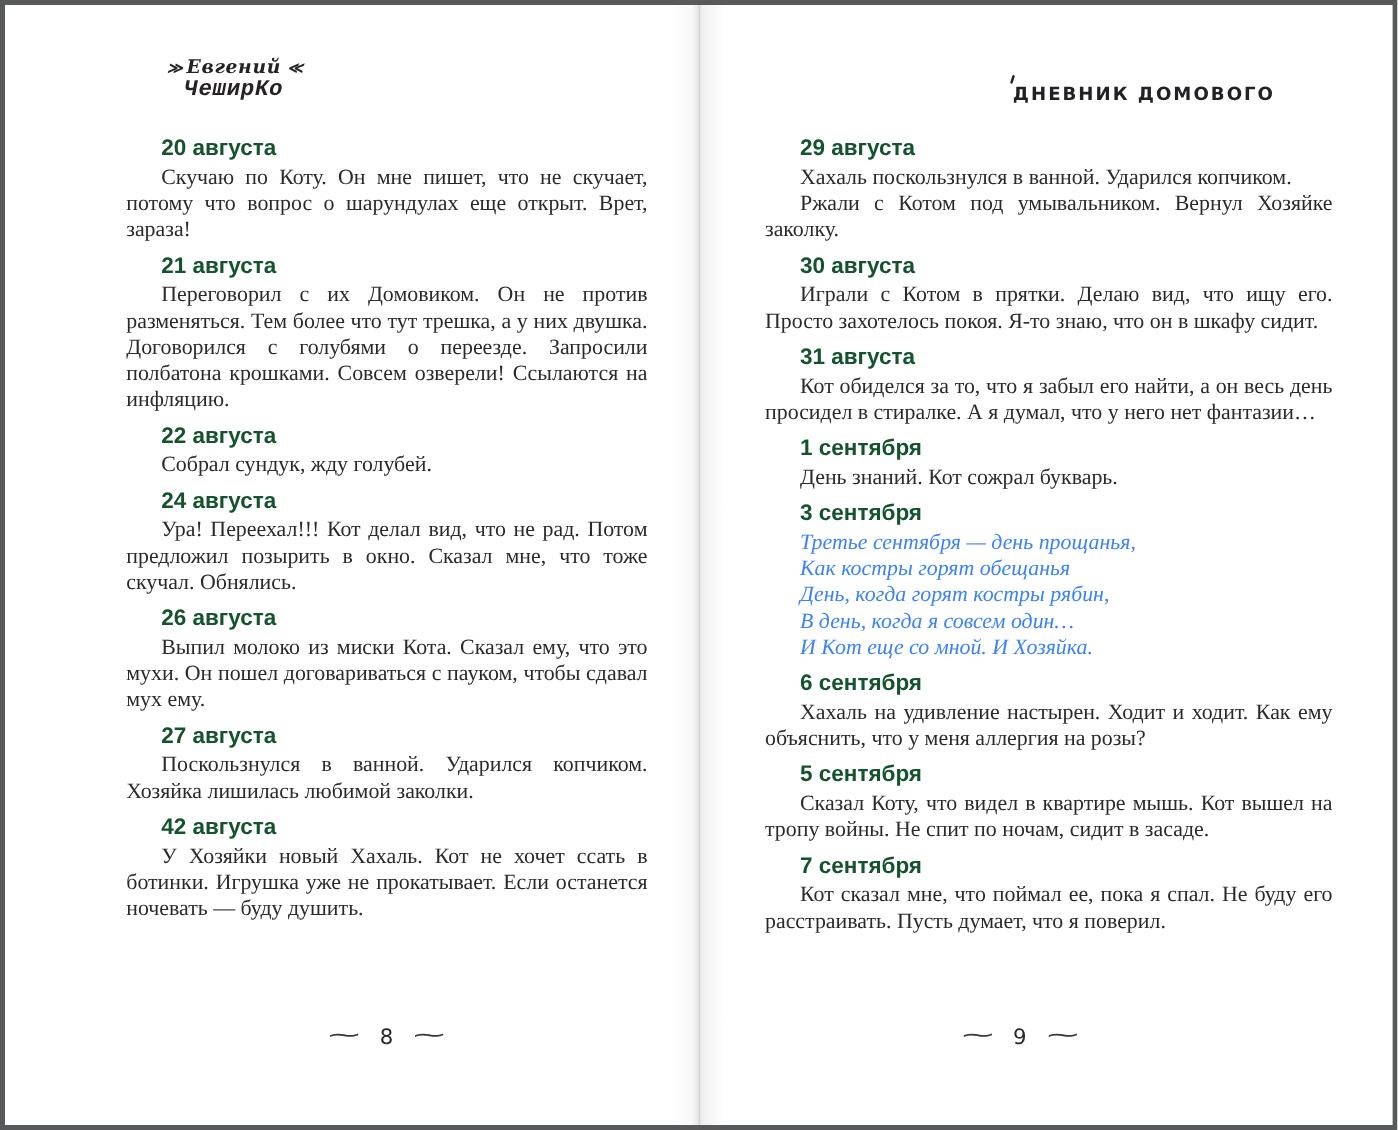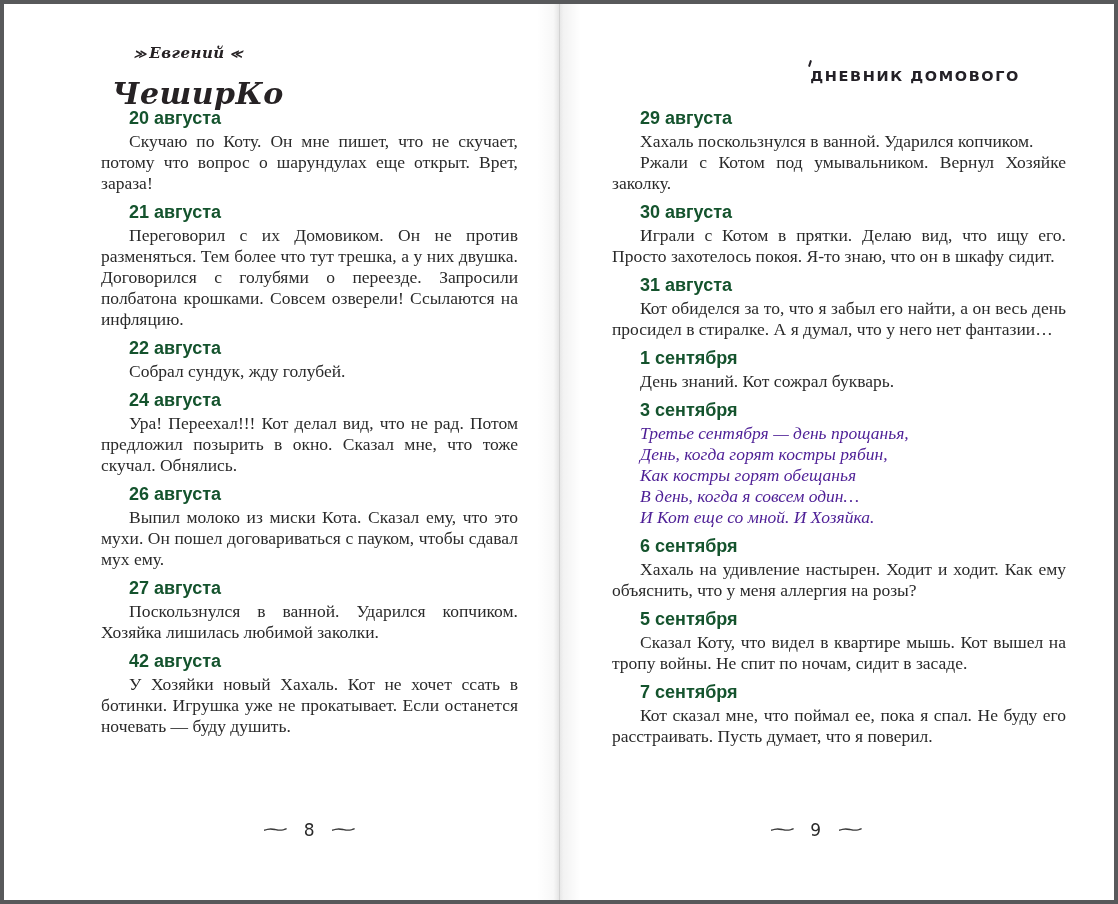--- a/index.html
+++ b/index.html
@@ -67,24 +67,25 @@
     font-size: 15px;
     font-weight: bold;
     letter-spacing: 0.5px;
     display: flex;
     align-items: center;
     justify-content: center;
     gap: 5px;
   }
   .logo-flourish { font-size: 12px; letter-spacing: -2px; }
   .logo-bottom {
-    margin-top: 18px;
-    font-size: 30px;
+    margin-top: 2px;
+    font-size: 18px;
     font-weight: bold;
     letter-spacing: 0.5px;
+    font-family: Liberation Mono, monospace;
   }
 
   
   .running-header {
     position: absolute;
     top: 64px; right: 94px;
     font-family: "DejaVu Sans", sans-serif;
     font-weight: bold;
     font-size: 14.5px;
     letter-spacing: 1.6px;
@@ -119,21 +120,21 @@
     line-height: 21px;
     color: #2a2a2a;
     text-align: justify;
     text-indent: 28px;
   }
   .poem-line {
     font-family: "Liberation Serif", serif;
     font-style: italic;
     font-size: 17.5px;
     line-height: 21px;
-    color: #4c1d95;
+    color: #3b82f6;
     margin-left: 28px;
   }
 
   
   .footer {
     position: absolute;
     bottom: 60px;
     text-align: center;
     font-family: "DejaVu Sans", sans-serif;
     font-size: 17px;
@@ -224,22 +225,22 @@
             <div class="entry-date">31 августа</div>
             <p>Кот обиделся за то, что я забыл его найти, а он весь день просидел в стиралке. А я думал, что у него нет фантазии…</p>
           </div>
           <div class="entry">
             <div class="entry-date">1 сентября</div>
             <p>День знаний. Кот сожрал букварь.</p>
           </div>
           <div class="entry">
             <div class="entry-date">3 сентября</div>
             <div class="poem-line">Третье сентября — день прощанья,</div>
+            <div class="poem-line">Как костры горят обещанья</div>
             <div class="poem-line">День, когда горят костры рябин,</div>
-            <div class="poem-line">Как костры горят обещанья</div>
             <div class="poem-line">В день, когда я совсем один…</div>
             <div class="poem-line">И Кот еще со мной. И Хозяйка.</div>
           </div>
           <div class="entry">
             <div class="entry-date">6 сентября</div>
             <p>Хахаль на удивление настырен. Ходит и ходит. Как ему объяснить, что у меня аллергия на розы?</p>
           </div>
           <div class="entry">
             <div class="entry-date">5 сентября</div>
             <p>Сказал Коту, что видел в квартире мышь. Кот вышел на тропу войны. Не спит по ночам, сидит в засаде.</p>

